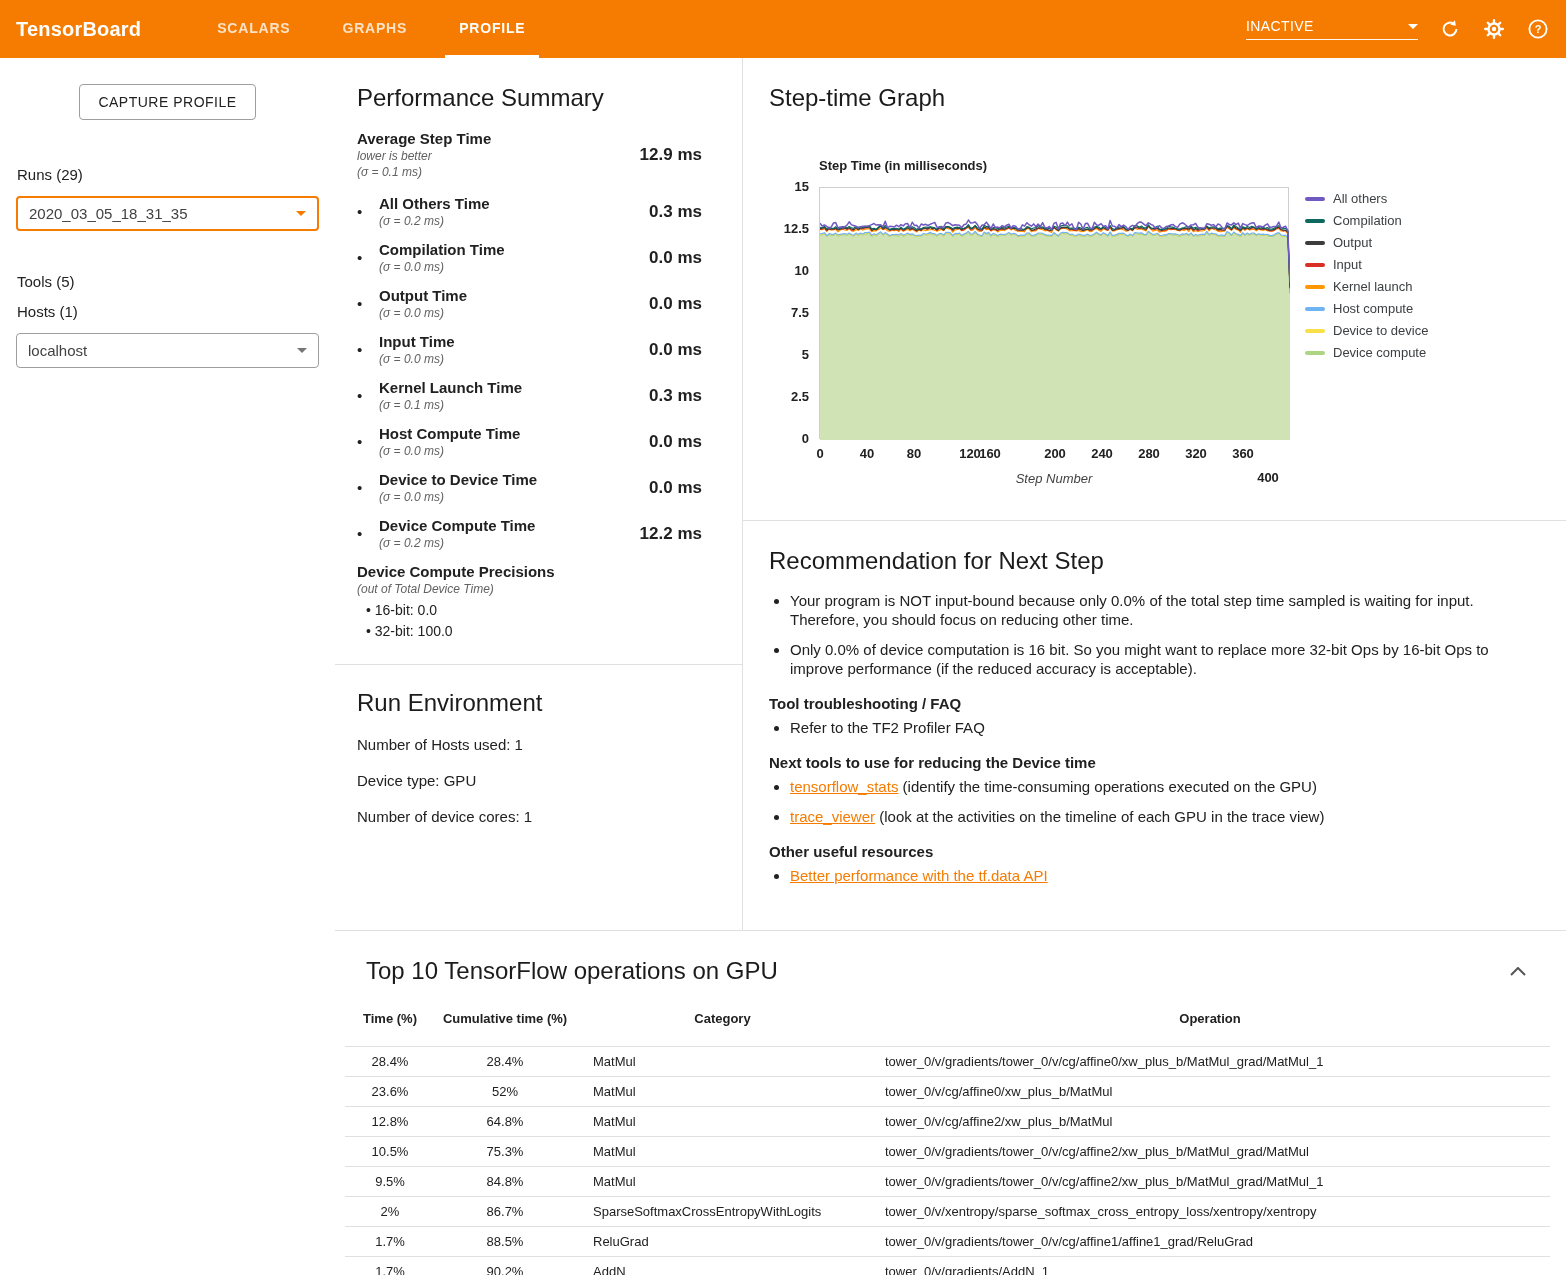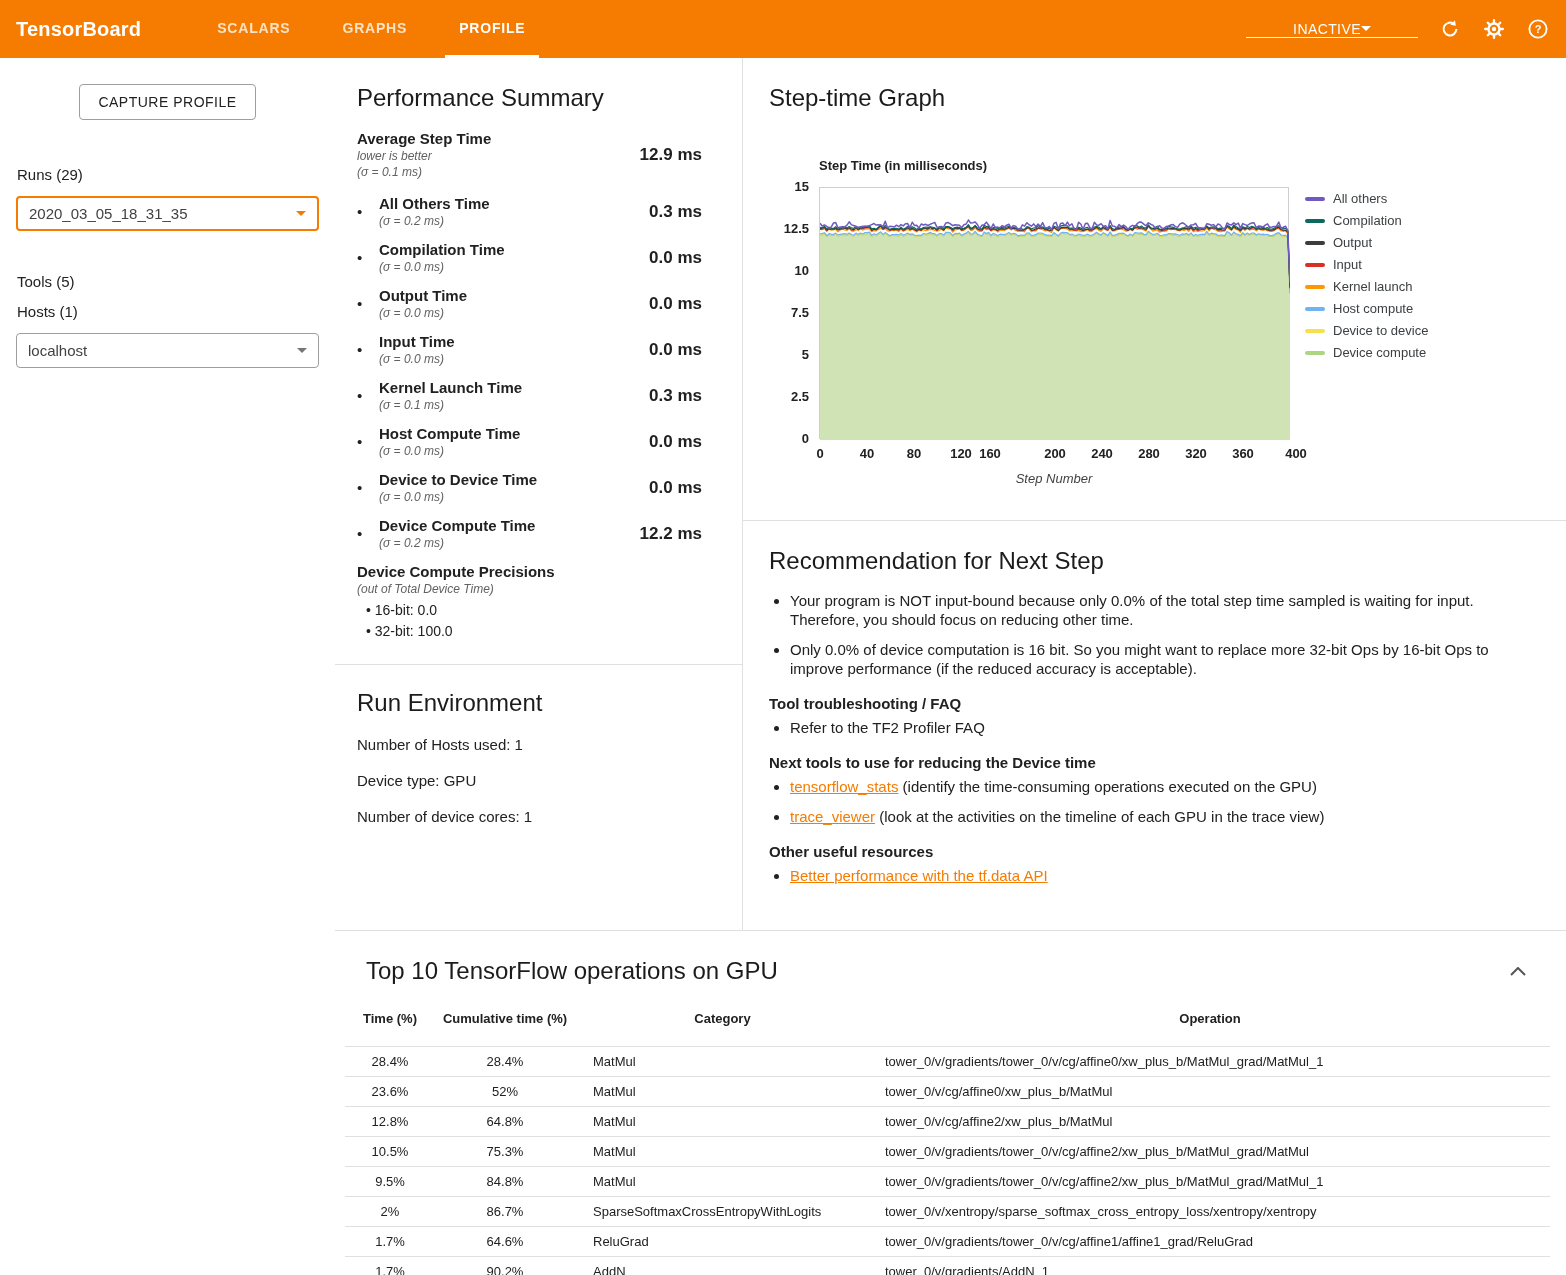--- a/index.html
+++ b/index.html
@@ -7,22 +7,22 @@
   body{width:1566px;min-height:1275px;font-family:"Liberation Sans",sans-serif;color:#212121;font-size:15px}
 
   
   header{height:58px;background:#f57c00;display:flex;align-items:center;padding:0 16px;color:#fff}
   .brand{font-size:20px;font-weight:700;margin-right:50px;letter-spacing:.2px}
   nav{display:flex;height:100%}
   .tab{display:flex;align-items:center;padding:0 14px;margin:0 12px;font-size:14px;font-weight:600;letter-spacing:.8px;
        color:rgba(255,255,255,.78);border-bottom:3px solid transparent;cursor:pointer}
   .tab.active{color:#fff;border-bottom-color:#fff}
   .header-right{margin-left:auto;display:flex;align-items:center;gap:20px}
-  .status-select{width:172px;display:flex;justify-content:center;align-items:center;
-       border-bottom:1px solid rgba(255,255,255,.95);font-size:14px;letter-spacing:.4px;cursor:pointer}
+  .status-select{width:172px;display:flex;justify-content:space-between;align-items:center;
+       border-bottom:1px solid rgba(255,255,255,.95);padding-bottom:5px;font-size:14px;letter-spacing:.4px;cursor:pointer}
   .caret-down{width:0;height:0;border-left:5px solid transparent;border-right:5px solid transparent;border-top:5px solid #fff}
   .icon-btn{width:24px;height:24px;display:flex;align-items:center;justify-content:center;cursor:pointer}
 
   
   .layout{display:flex;align-items:stretch}
   .sidebar{width:335px;flex:none;padding:22px 16px 0}
   main{flex:1;min-width:0}
   .upper{display:flex;min-height:855px}
   .perf-col{width:408px;flex:none;border-right:1px solid #e0e0e0;display:flex;flex-direction:column}
   .right-col{flex:1;min-width:0}
@@ -285,28 +285,28 @@
                     <polyline points="0.0,41.4 2.2,41.6 4.5,40.6 6.7,43.3 9.0,41.0 11.2,42.1 13.5,41.6 15.7,41.5 18.0,43.8 20.2,42.0 22.5,41.2 24.7,42.0 27.0,42.5 29.2,40.2 31.5,42.8 33.7,43.3 36.0,41.6 38.2,42.3 40.5,40.7 42.7,42.1 45.0,41.2 47.2,40.8 49.5,40.8 51.7,43.6 54.0,42.6 56.2,42.8 58.5,41.5 60.7,40.3 63.0,41.6 65.2,40.9 67.5,42.9 69.7,43.2 72.0,42.3 74.2,42.7 76.5,42.1 78.7,43.6 81.0,41.2 83.2,43.3 85.5,42.3 87.7,41.4 90.0,42.8 92.2,41.3 94.4,42.6 96.7,44.0 98.9,42.0 101.2,42.9 103.4,41.6 105.7,42.7 107.9,42.2 110.2,41.5 112.4,41.7 114.7,42.3 116.9,43.3 119.2,42.1 121.4,41.5 123.7,42.6 125.9,40.0 128.2,40.8 130.4,40.6 132.7,44.1 134.9,42.0 137.2,41.5 139.4,40.6 141.7,42.7 143.9,42.2 146.2,40.2 148.4,39.5 150.7,42.1 152.9,42.1 155.2,39.4 157.4,42.4 159.7,43.5 161.9,42.8 164.2,40.1 166.4,41.7 168.7,41.1 170.9,42.7 173.2,41.9 175.4,41.9 177.7,44.1 179.9,42.3 182.2,42.1 184.4,42.6 186.7,41.2 188.9,40.1 191.1,42.0 193.4,40.7 195.6,42.6 197.9,42.9 200.1,43.5 202.4,43.2 204.6,43.8 206.9,40.2 209.1,40.8 211.4,43.8 213.6,42.8 215.9,42.9 218.1,40.5 220.4,41.2 222.6,41.7 224.9,42.8 227.1,42.3 229.4,43.5 231.6,44.4 233.9,39.6 236.1,41.9 238.4,42.9 240.6,40.6 242.9,40.4 245.1,40.4 247.4,41.1 249.6,42.8 251.9,42.6 254.1,42.3 256.4,42.6 258.6,42.4 260.9,43.6 263.1,43.4 265.4,42.8 267.6,41.6 269.9,43.7 272.1,43.3 274.4,41.1 276.6,40.6 278.9,42.3 281.1,43.4 283.3,40.8 285.6,41.7 287.8,42.5 290.1,39.8 292.3,42.9 294.6,42.9 296.8,42.0 299.1,41.0 301.3,41.2 303.6,41.8 305.8,43.2 308.1,42.8 310.3,41.4 312.6,42.6 314.8,39.9 317.1,41.3 319.3,40.9 321.6,41.5 323.8,41.9 326.1,43.0 328.3,38.6 330.6,40.5 332.8,43.1 335.1,42.4 337.3,42.0 339.6,44.2 341.8,43.4 344.1,43.5 346.3,43.0 348.6,41.1 350.8,41.6 353.1,41.2 355.3,41.7 357.6,42.3 359.8,43.0 362.1,42.0 364.3,42.6 366.6,41.3 368.8,43.5 371.1,40.4 373.3,43.7 375.6,42.7 377.8,43.5 380.0,43.0 382.3,42.9 384.5,42.5 386.8,40.0 389.0,42.9 391.3,40.4 393.5,41.0 395.8,42.0 398.0,43.1 400.3,43.7 402.5,43.3 404.8,43.0 407.0,38.8 409.3,41.1 411.5,42.3 413.8,40.1 416.0,41.1 418.3,42.1 420.5,44.3 422.8,40.4 425.0,42.2 427.3,40.8 429.5,42.1 431.8,41.3 434.0,41.2 436.3,42.8 438.5,41.3 440.8,42.0 443.0,42.4 445.3,41.6 447.5,42.8 449.8,42.7 452.0,43.3 454.3,42.4 456.5,40.7 458.8,40.5 461.0,43.0 463.3,43.0 465.5,42.8 467.8,45.9 470.0,100.6" fill="none" stroke="#ff9800" stroke-width="1.2" stroke-linejoin="round"></polyline>
                     <polyline points="0.0,41.6 2.2,41.3 4.5,40.2 6.7,43.1 9.0,41.2 11.2,41.6 13.5,41.6 15.7,40.9 18.0,42.1 20.2,41.3 22.5,41.2 24.7,40.6 27.0,41.5 29.2,40.6 31.5,42.3 33.7,42.4 36.0,40.2 38.2,42.0 40.5,40.8 42.7,40.8 45.0,40.1 47.2,39.8 49.5,39.8 51.7,43.0 54.0,41.2 56.2,42.1 58.5,40.6 60.7,38.6 63.0,41.8 65.2,39.9 67.5,41.1 69.7,42.6 72.0,41.9 74.2,41.8 76.5,41.8 78.7,42.5 81.0,40.6 83.2,42.9 85.5,41.7 87.7,40.0 90.0,41.8 92.2,41.3 94.4,42.1 96.7,43.0 98.9,41.7 101.2,42.6 103.4,40.5 105.7,40.9 107.9,41.4 110.2,39.8 112.4,41.0 114.7,40.7 116.9,43.0 119.2,40.6 121.4,41.0 123.7,42.2 125.9,39.6 128.2,39.7 130.4,40.2 132.7,43.1 134.9,40.7 137.2,40.8 139.4,40.6 141.7,42.6 143.9,41.9 146.2,40.6 148.4,38.2 150.7,42.0 152.9,41.5 155.2,39.3 157.4,41.2 159.7,42.6 161.9,43.1 164.2,39.8 166.4,40.8 168.7,40.0 170.9,43.2 173.2,41.3 175.4,41.9 177.7,42.9 179.9,41.4 182.2,41.4 184.4,41.7 186.7,40.7 188.9,39.9 191.1,41.2 193.4,40.4 195.6,41.4 197.9,43.1 200.1,42.0 202.4,42.4 204.6,42.7 206.9,40.4 209.1,39.9 211.4,42.5 213.6,42.6 215.9,42.1 218.1,40.5 220.4,40.5 222.6,40.2 224.9,41.8 227.1,42.2 229.4,42.9 231.6,42.8 233.9,39.8 236.1,41.1 238.4,42.7 240.6,40.8 242.9,39.8 245.1,39.7 247.4,39.9 249.6,41.8 251.9,41.7 254.1,42.4 256.4,42.8 258.6,41.5 260.9,41.8 263.1,42.9 265.4,41.7 267.6,41.3 269.9,42.8 272.1,42.3 274.4,41.0 276.6,39.6 278.9,41.5 281.1,42.0 283.3,40.1 285.6,41.4 287.8,42.5 290.1,39.2 292.3,42.7 294.6,42.4 296.8,41.3 299.1,40.9 301.3,40.6 303.6,40.1 305.8,41.9 308.1,42.7 310.3,41.2 312.6,42.7 314.8,39.9 317.1,39.9 319.3,40.3 321.6,40.3 323.8,41.4 326.1,42.2 328.3,38.4 330.6,41.0 332.8,41.4 335.1,41.5 337.3,40.7 339.6,43.1 341.8,42.8 344.1,42.5 346.3,42.3 348.6,40.8 350.8,41.3 353.1,41.4 355.3,41.0 357.6,42.3 359.8,42.4 362.1,41.2 364.3,41.4 366.6,41.0 368.8,41.9 371.1,40.0 373.3,43.0 375.6,41.5 377.8,42.8 380.0,42.1 382.3,41.4 384.5,41.5 386.8,38.7 389.0,42.1 391.3,40.0 393.5,40.9 395.8,40.7 398.0,42.8 400.3,42.5 402.5,42.3 404.8,42.8 407.0,38.7 409.3,40.2 411.5,42.2 413.8,39.0 416.0,41.0 418.3,41.7 420.5,43.2 422.8,40.4 425.0,42.0 427.3,40.1 429.5,41.5 431.8,40.5 434.0,39.8 436.3,41.7 438.5,40.9 440.8,41.3 443.0,41.6 445.3,41.3 447.5,42.3 449.8,43.0 452.0,42.9 454.3,42.5 456.5,40.9 458.8,39.9 461.0,41.8 463.3,43.2 465.5,42.2 467.8,45.0 470.0,100.5" fill="none" stroke="#d93025" stroke-width="1" stroke-linejoin="round"></polyline>
                     <polyline points="0.0,40.6 2.2,40.1 4.5,39.2 6.7,41.9 9.0,40.7 11.2,41.0 13.5,40.9 15.7,40.1 18.0,41.8 20.2,41.0 22.5,40.1 24.7,40.2 27.0,40.7 29.2,39.7 31.5,41.1 33.7,41.6 36.0,39.6 38.2,41.4 40.5,39.8 42.7,40.2 45.0,39.1 47.2,39.4 49.5,38.6 51.7,42.3 54.0,41.1 56.2,41.7 58.5,39.5 60.7,37.9 63.0,40.7 65.2,39.3 67.5,40.6 69.7,41.9 72.0,41.2 74.2,41.6 76.5,40.9 78.7,41.8 81.0,40.1 83.2,41.9 85.5,41.1 87.7,39.8 90.0,41.2 92.2,40.1 94.4,41.2 96.7,42.7 98.9,41.1 101.2,42.1 103.4,39.8 105.7,40.3 107.9,40.8 110.2,39.2 112.4,40.7 114.7,40.1 116.9,41.7 119.2,39.7 121.4,40.1 123.7,42.1 125.9,38.9 128.2,38.9 130.4,40.1 132.7,41.8 134.9,39.9 137.2,40.3 139.4,40.1 141.7,41.8 143.9,40.7 146.2,39.6 148.4,38.2 150.7,40.9 152.9,40.0 155.2,37.9 157.4,41.0 159.7,41.6 161.9,41.9 164.2,38.9 166.4,40.0 168.7,39.5 170.9,41.9 173.2,40.6 175.4,41.0 177.7,42.4 179.9,40.7 182.2,40.7 184.4,41.1 186.7,40.5 188.9,39.2 191.1,40.5 193.4,40.2 195.6,40.3 197.9,42.0 200.1,42.1 202.4,42.1 204.6,41.5 206.9,39.8 209.1,39.3 211.4,42.3 213.6,41.8 215.9,40.9 218.1,39.8 220.4,39.9 222.6,40.0 224.9,41.1 227.1,41.4 229.4,42.3 231.6,42.4 233.9,39.1 236.1,40.7 238.4,42.5 240.6,39.9 242.9,39.3 245.1,39.6 247.4,39.3 249.6,41.2 251.9,40.9 254.1,41.3 256.4,41.7 258.6,40.4 260.9,41.6 263.1,42.4 265.4,41.6 267.6,41.2 269.9,41.9 272.1,41.7 274.4,40.6 276.6,39.3 278.9,40.6 281.1,41.2 283.3,39.4 285.6,40.7 287.8,41.6 290.1,37.8 292.3,42.1 294.6,41.8 296.8,40.6 299.1,40.7 301.3,39.8 303.6,39.4 305.8,41.6 308.1,42.1 310.3,40.7 312.6,41.9 314.8,39.5 317.1,39.0 319.3,40.2 321.6,39.7 323.8,40.5 326.1,41.2 328.3,37.6 330.6,40.2 332.8,40.5 335.1,40.7 337.3,40.0 339.6,41.7 341.8,42.4 344.1,41.1 346.3,41.1 348.6,40.0 350.8,40.3 353.1,40.2 355.3,40.7 357.6,41.1 359.8,42.1 362.1,40.7 364.3,40.5 366.6,40.1 368.8,41.1 371.1,39.2 373.3,41.8 375.6,40.6 377.8,42.0 380.0,40.8 382.3,41.1 384.5,41.0 386.8,38.7 389.0,40.8 391.3,40.0 393.5,39.8 395.8,40.2 398.0,41.9 400.3,41.2 402.5,42.0 404.8,42.0 407.0,38.2 409.3,39.1 411.5,41.5 413.8,38.3 416.0,40.0 418.3,40.9 420.5,42.3 422.8,39.5 425.0,40.8 427.3,40.0 429.5,41.0 431.8,39.4 434.0,39.3 436.3,41.5 438.5,39.8 440.8,41.2 443.0,40.6 445.3,40.7 447.5,41.4 449.8,42.4 452.0,42.1 454.3,41.4 456.5,39.8 458.8,39.1 461.0,41.5 463.3,42.1 465.5,42.3 467.8,44.0 470.0,99.7" fill="none" stroke="#3c3c3c" stroke-width="1.2" stroke-linejoin="round"></polyline>
                     <polyline points="0.0,39.2 2.2,39.9 4.5,38.3 6.7,40.8 9.0,39.3 11.2,40.3 13.5,40.4 15.7,38.7 18.0,41.1 20.2,40.1 22.5,38.6 24.7,39.0 27.0,39.9 29.2,38.5 31.5,39.7 33.7,40.4 36.0,38.1 38.2,40.4 40.5,38.5 42.7,39.4 45.0,38.1 47.2,39.1 49.5,37.9 51.7,40.8 54.0,40.4 56.2,41.2 58.5,39.2 60.7,36.8 63.0,40.4 65.2,37.4 67.5,40.5 69.7,41.4 72.0,40.5 74.2,40.7 76.5,40.3 78.7,41.3 81.0,39.1 83.2,41.3 85.5,40.1 87.7,38.3 90.0,40.2 92.2,38.7 94.4,39.7 96.7,41.5 98.9,39.9 101.2,41.0 103.4,39.5 105.7,39.0 107.9,39.3 110.2,38.8 112.4,39.2 114.7,39.9 116.9,41.2 119.2,38.8 121.4,38.3 123.7,41.2 125.9,38.5 128.2,38.7 130.4,39.3 132.7,40.7 134.9,39.6 137.2,39.1 139.4,39.5 141.7,40.5 143.9,40.3 146.2,39.2 148.4,36.6 150.7,40.4 152.9,39.6 155.2,37.4 157.4,40.0 159.7,40.2 161.9,41.4 164.2,37.4 166.4,38.5 168.7,38.1 170.9,40.5 173.2,39.7 175.4,39.5 177.7,40.8 179.9,39.8 182.2,39.4 184.4,40.0 186.7,39.0 188.9,38.2 191.1,39.0 193.4,39.3 195.6,40.1 197.9,41.7 200.1,40.2 202.4,41.1 204.6,41.5 206.9,38.7 209.1,39.3 211.4,40.9 213.6,40.0 215.9,39.7 218.1,37.6 220.4,39.3 222.6,38.9 224.9,40.6 227.1,40.3 229.4,40.2 231.6,42.0 233.9,38.3 236.1,39.0 238.4,40.4 240.6,38.1 242.9,37.4 245.1,37.7 247.4,37.8 249.6,40.3 251.9,40.0 254.1,40.1 256.4,40.9 258.6,39.2 260.9,40.1 263.1,41.7 265.4,39.9 267.6,39.4 269.9,41.2 272.1,40.8 274.4,39.1 276.6,38.4 278.9,39.2 281.1,40.9 283.3,38.5 285.6,39.4 287.8,40.7 290.1,37.9 292.3,40.6 294.6,41.5 296.8,39.7 299.1,39.2 301.3,38.4 303.6,38.6 305.8,40.9 308.1,41.9 310.3,40.2 312.6,40.9 314.8,37.7 317.1,37.7 319.3,39.3 321.6,38.0 323.8,39.9 326.1,39.9 328.3,36.8 330.6,39.7 332.8,40.5 335.1,39.5 337.3,38.2 339.6,41.3 341.8,41.1 344.1,41.3 346.3,40.1 348.6,38.3 350.8,38.9 353.1,39.2 355.3,40.2 357.6,41.1 359.8,41.0 362.1,40.0 364.3,39.5 366.6,38.5 368.8,39.6 371.1,38.3 373.3,40.3 375.6,39.3 377.8,40.4 380.0,39.9 382.3,40.7 384.5,40.1 386.8,38.0 389.0,39.9 391.3,39.0 393.5,38.9 395.8,38.9 398.0,40.7 400.3,40.2 402.5,40.4 404.8,40.4 407.0,37.6 409.3,38.4 411.5,40.7 413.8,36.9 416.0,38.4 418.3,40.0 420.5,41.5 422.8,38.7 425.0,39.9 427.3,38.5 429.5,39.5 431.8,38.2 434.0,39.2 436.3,40.5 438.5,39.7 440.8,40.0 443.0,39.1 445.3,40.4 447.5,39.6 449.8,41.2 452.0,41.1 454.3,40.2 456.5,38.6 458.8,37.7 461.0,39.4 463.3,40.8 465.5,40.4 467.8,42.6 470.0,98.5" fill="none" stroke="#0d695d" stroke-width="1.2" stroke-linejoin="round"></polyline>
                     <polyline points="0.0,35.3 2.2,38.0 4.5,36.9 6.7,38.4 9.0,39.8 11.2,39.1 13.5,34.9 15.7,34.6 18.0,39.9 20.2,39.0 22.5,39.6 24.7,38.8 27.0,37.2 29.2,33.8 31.5,36.9 33.7,37.5 36.0,38.5 38.2,39.2 40.5,39.0 42.7,38.2 45.0,38.6 47.2,38.0 49.5,37.7 51.7,36.6 54.0,35.5 56.2,37.1 58.5,36.7 60.7,37.0 63.0,38.7 65.2,33.3 67.5,39.8 69.7,38.3 72.0,38.6 74.2,39.1 76.5,37.2 78.7,38.7 81.0,36.6 83.2,37.9 85.5,35.8 87.7,35.6 90.0,39.7 92.2,34.2 94.4,37.4 96.7,37.3 98.9,40.2 101.2,36.0 103.4,37.0 105.7,36.3 107.9,37.5 110.2,36.3 112.4,35.4 114.7,34.4 116.9,39.1 119.2,39.2 121.4,39.1 123.7,39.0 125.9,34.9 128.2,34.6 130.4,35.9 132.7,37.7 134.9,36.8 137.2,36.9 139.4,37.3 141.7,39.8 143.9,36.7 146.2,36.0 148.4,32.0 150.7,35.1 152.9,34.7 155.2,33.9 157.4,36.5 159.7,40.6 161.9,37.2 164.2,36.8 166.4,34.1 168.7,37.2 170.9,40.8 173.2,36.0 175.4,39.6 177.7,39.1 179.9,39.8 182.2,37.6 184.4,38.9 186.7,37.2 188.9,36.2 191.1,40.3 193.4,37.6 195.6,38.3 197.9,41.1 200.1,41.1 202.4,36.8 204.6,38.1 206.9,34.7 209.1,36.7 211.4,38.2 213.6,35.9 215.9,38.8 218.1,36.0 220.4,38.6 222.6,34.6 224.9,39.6 227.1,40.0 229.4,38.5 231.6,41.7 233.9,35.4 236.1,34.4 238.4,41.0 240.6,35.5 242.9,35.1 245.1,37.8 247.4,34.1 249.6,37.8 251.9,35.8 254.1,40.9 256.4,41.2 258.6,34.3 260.9,36.3 263.1,41.3 265.4,35.5 267.6,35.3 269.9,39.6 272.1,40.9 274.4,34.3 276.6,36.9 278.9,37.2 281.1,35.7 283.3,38.3 285.6,37.6 287.8,41.2 290.1,32.5 292.3,38.0 294.6,38.3 296.8,39.9 299.1,36.5 301.3,38.8 303.6,37.1 305.8,38.6 308.1,41.5 310.3,38.6 312.6,37.3 314.8,38.7 317.1,35.8 319.3,34.0 321.6,34.3 323.8,36.1 326.1,37.8 328.3,34.8 330.6,36.2 332.8,37.1 335.1,39.9 337.3,39.2 339.6,37.7 341.8,40.0 344.1,40.3 346.3,38.4 348.6,38.0 350.8,37.0 353.1,36.5 355.3,38.6 357.6,39.4 359.8,36.1 362.1,34.8 364.3,35.8 366.6,37.8 368.8,39.0 371.1,36.9 373.3,36.8 375.6,35.3 377.8,39.1 380.0,40.1 382.3,40.0 384.5,40.3 386.8,35.8 389.0,36.3 391.3,37.2 393.5,36.6 395.8,39.0 398.0,35.9 400.3,37.1 402.5,40.1 404.8,41.1 407.0,35.0 409.3,36.5 411.5,36.9 413.8,34.8 416.0,36.6 418.3,35.1 420.5,40.1 422.8,35.6 425.0,36.6 427.3,37.5 429.5,36.0 431.8,34.9 434.0,34.8 436.3,39.7 438.5,38.1 440.8,38.2 443.0,39.1 445.3,37.1 447.5,35.9 449.8,39.5 452.0,39.1 454.3,38.6 456.5,38.2 458.8,34.1 461.0,40.1 463.3,39.2 465.5,38.2 467.8,42.6 470.0,94.6" fill="none" stroke="#7059c1" stroke-width="1.5" stroke-linejoin="round"></polyline>
                   </svg>
                 <div id="x-ticks">
                     <span class="x-tick" style="left: 0px;">0</span>
                     <span class="x-tick" style="left: 47px;">40</span>
                     <span class="x-tick" style="left: 94px;">80</span>
-                    <span class="x-tick" style="left: 141px;">120</span>
+                    <span class="x-tick" style="left: 150px;">120</span>
                     <span class="x-tick" style="left: 170px;">160</span>
                     <span class="x-tick" style="left: 235px;">200</span>
                     <span class="x-tick" style="left: 282px;">240</span>
                     <span class="x-tick" style="left: 329px;">280</span>
                     <span class="x-tick" style="left: 376px;">320</span>
                     <span class="x-tick" style="left: 423px;">360</span>
-                    <span class="x-tick" style="left: 476px;">400</span>
+                    <span class="x-tick" style="left: 448px; margin-top: 24px;">400</span>
                   </div>
               </div>
               <div class="legend" id="legend">
                   <div class="legend-item">
                     <span class="legend-swatch" style="background: rgb(112, 89, 193);"></span>
                     <span class="legend-label">All others</span>
                   </div>
                   <div class="legend-item">
                     <span class="legend-swatch" style="background: rgb(13, 105, 93);"></span>
                     <span class="legend-label">Compilation</span>
@@ -425,21 +425,21 @@
               <td>tower_0/v/gradients/tower_0/v/cg/affine2/xw_plus_b/MatMul_grad/MatMul_1</td>
             </tr>
             <tr>
               <td>2%</td>
               <td>86.7%</td>
               <td>SparseSoftmaxCrossEntropyWithLogits</td>
               <td>tower_0/v/xentropy/sparse_softmax_cross_entropy_loss/xentropy/xentropy</td>
             </tr>
             <tr>
               <td>1.7%</td>
-              <td>64.6%</td>
+              <td>88.5%</td>
               <td>ReluGrad</td>
               <td>tower_0/v/gradients/tower_0/v/cg/affine1/affine1_grad/ReluGrad</td>
             </tr>
             <tr>
               <td>1.7%</td>
               <td>90.2%</td>
               <td>AddN</td>
               <td>tower_0/v/gradients/AddN_1</td>
             </tr>
             <tr>

